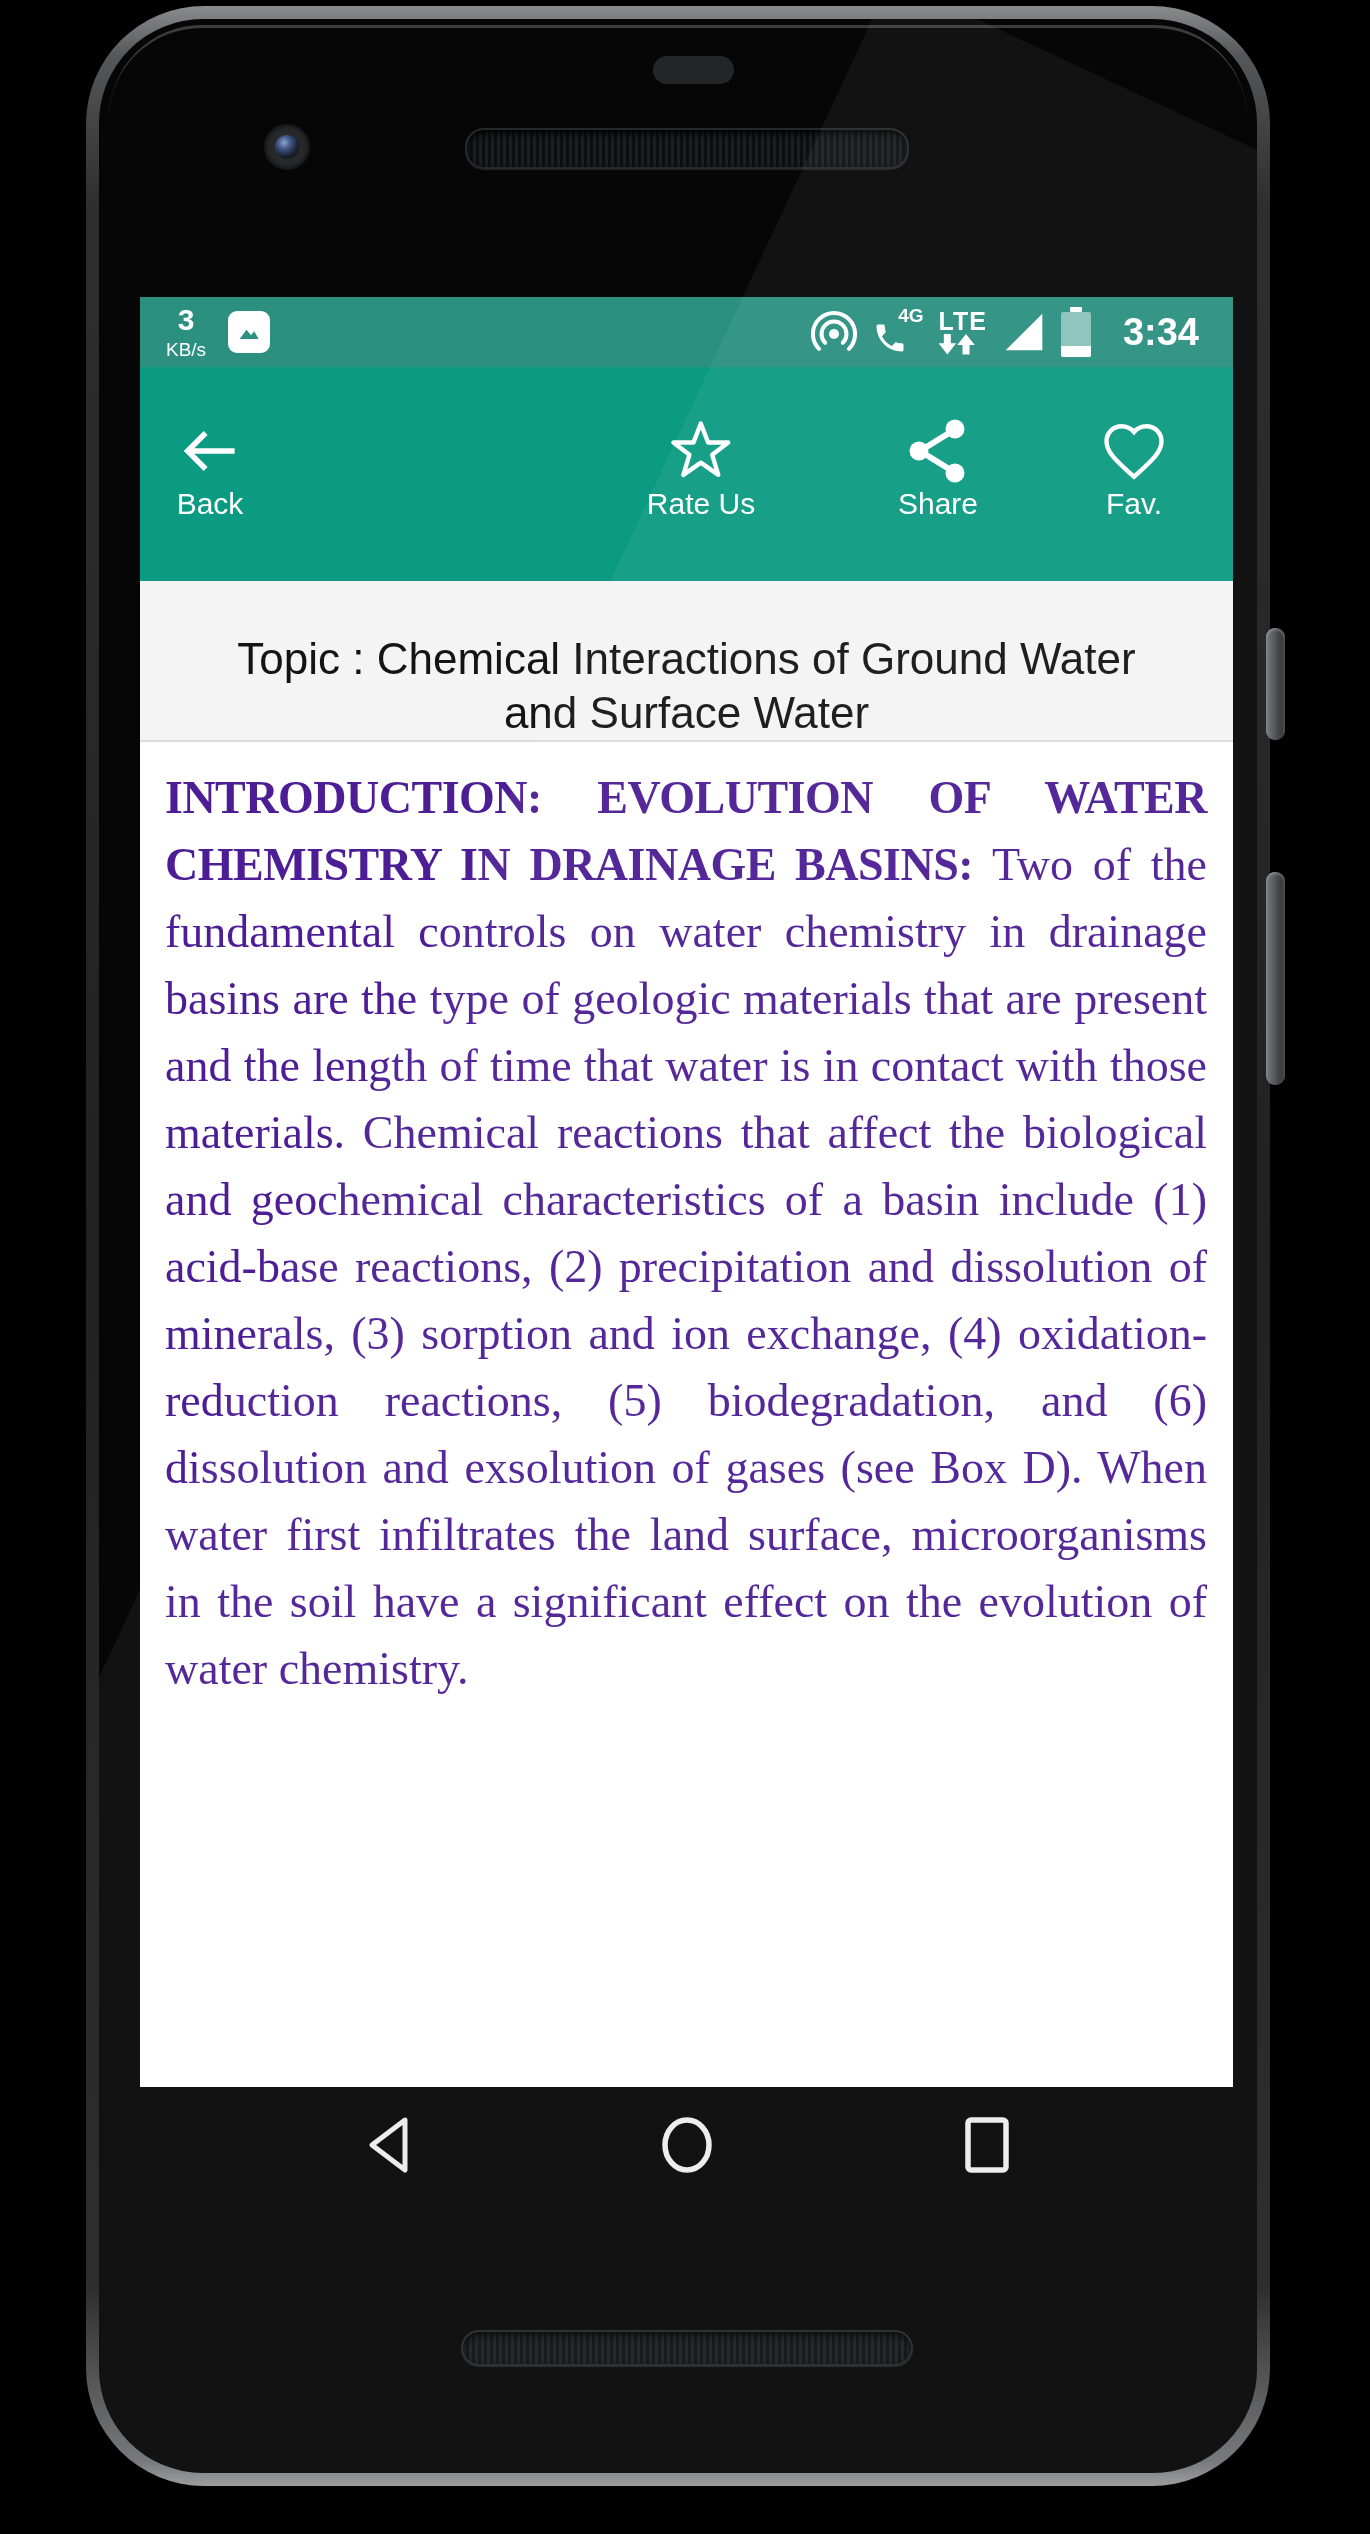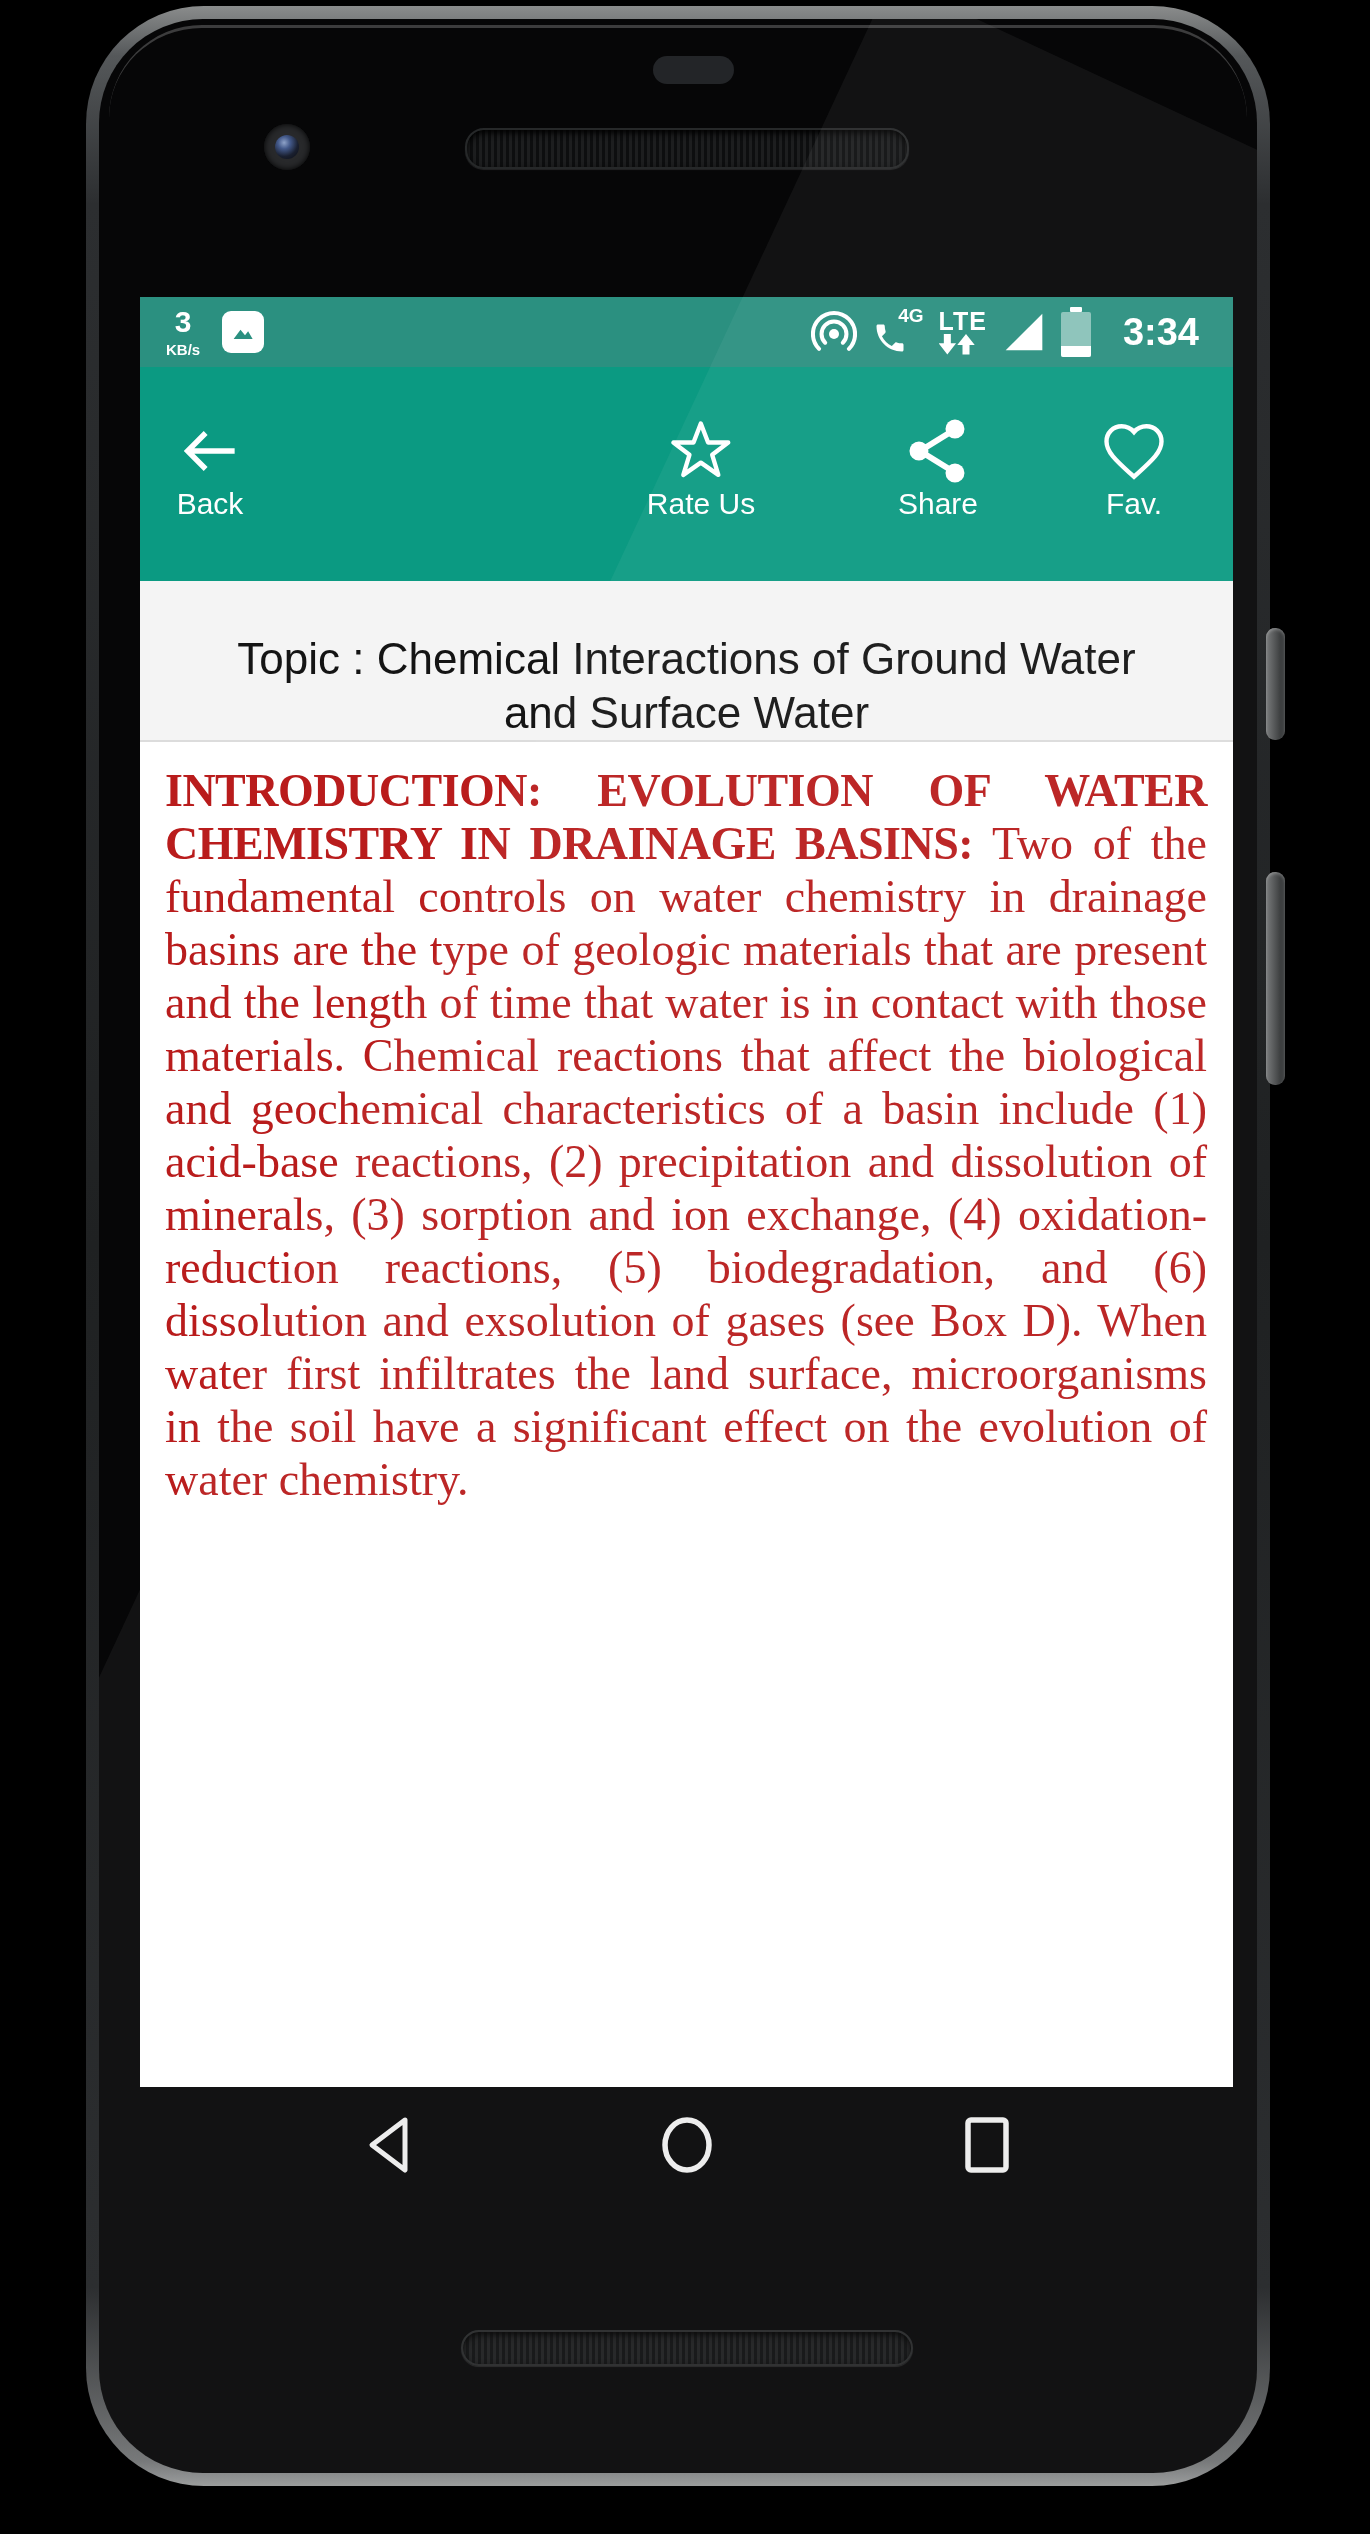--- a/index.html
+++ b/index.html
@@ -64,21 +64,21 @@
     background:#fff; display:flex; flex-direction:column; overflow:hidden;
   }
   
   .status-bar {
     height:70px; flex:0 0 70px; background:var(--status-bar,#2b9080);
     display:flex; align-items:center; padding:0 34px 0 26px; box-sizing:border-box;
     color:#fff;
   }
   .net-speed { display:flex; flex-direction:column; align-items:center; line-height:1; margin-right:22px; }
   .net-speed .num  { font-size:30px; font-weight:bold; }
-  .net-speed .unit { font-size:15px; font-weight:bold; margin-top:5px; }
+  .net-speed .unit { font-size:19px; font-weight:normal; margin-top:5px; }
   .gallery {
     width:42px; height:42px; background:#fff; border-radius:9px;
     display:flex; align-items:center; justify-content:center;
   }
   .sb-spacer { flex:1; }
   .sb-right { display:flex; align-items:center; gap:15px; }
   .call4g { position:relative; width:52px; height:52px; }
   .call4g svg { position:absolute; left:0; bottom:2px; }
   .call4g .badge { position:absolute; right:0; top:0; font-size:19px; font-weight:bold; line-height:1; }
   .lte { display:flex; flex-direction:column; align-items:flex-start; line-height:1; }
@@ -111,21 +111,21 @@
   }
   .topic-text {
     font-size:44px; line-height:54px; color:#141414; text-align:center;
     max-width:920px;
   }
   
   .content {
     flex:1 1 auto; overflow:hidden; background:var(--content-bg,#fff);
     padding:22px 26px 0 25px;
     font-family:"Liberation Serif", serif;
-    font-size:46px; line-height:53px; color:#b91c1c; text-align:justify;
+    font-size:46px; line-height:67px; color:#4c1d95; text-align:justify;
   }
   .content p { margin:0; }
   .content p.para2 { margin-top:46px; text-indent:38px; }
   .content b { letter-spacing:-0.5px; }
   
   .nav-bar {
     position:absolute; left:41px; top:2080px; width:1093px; height:92px;
     display:flex; align-items:center; justify-content:center; gap:245px;
   }
   .nav-btn { display:flex; align-items:center; justify-content:center; cursor:pointer; }

